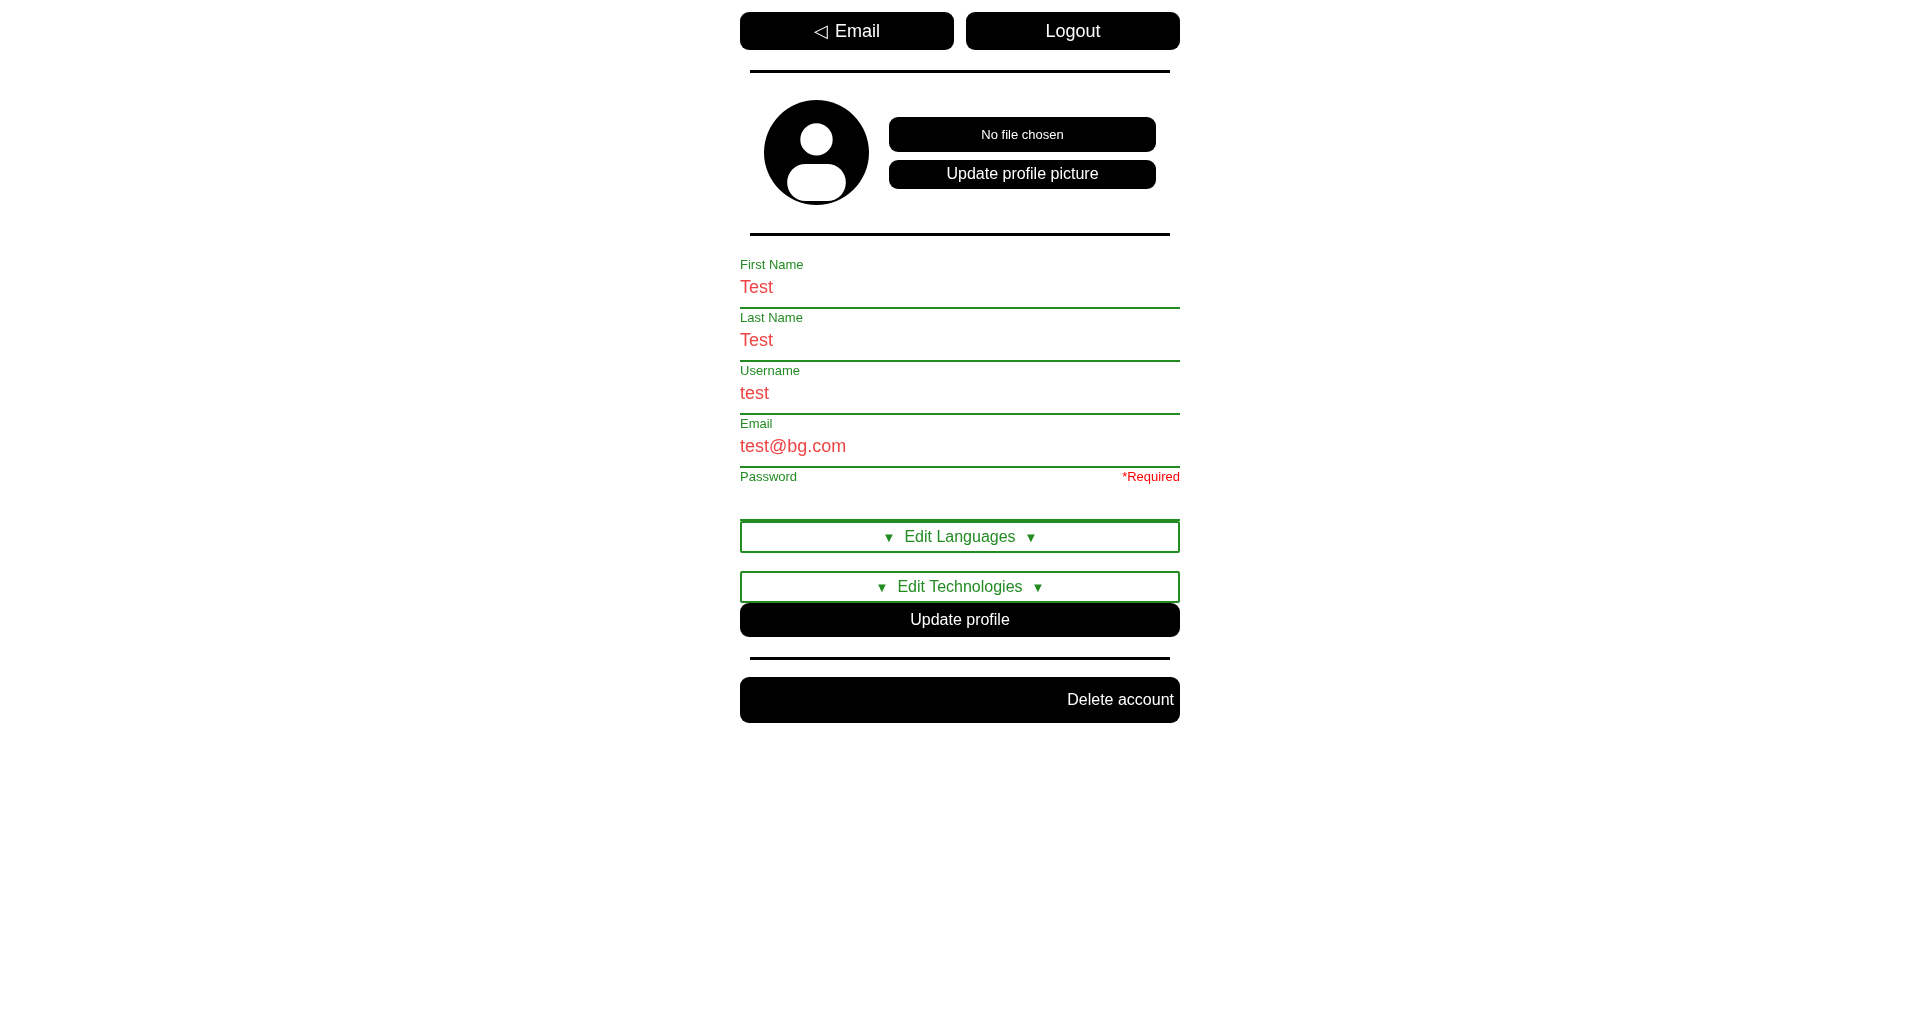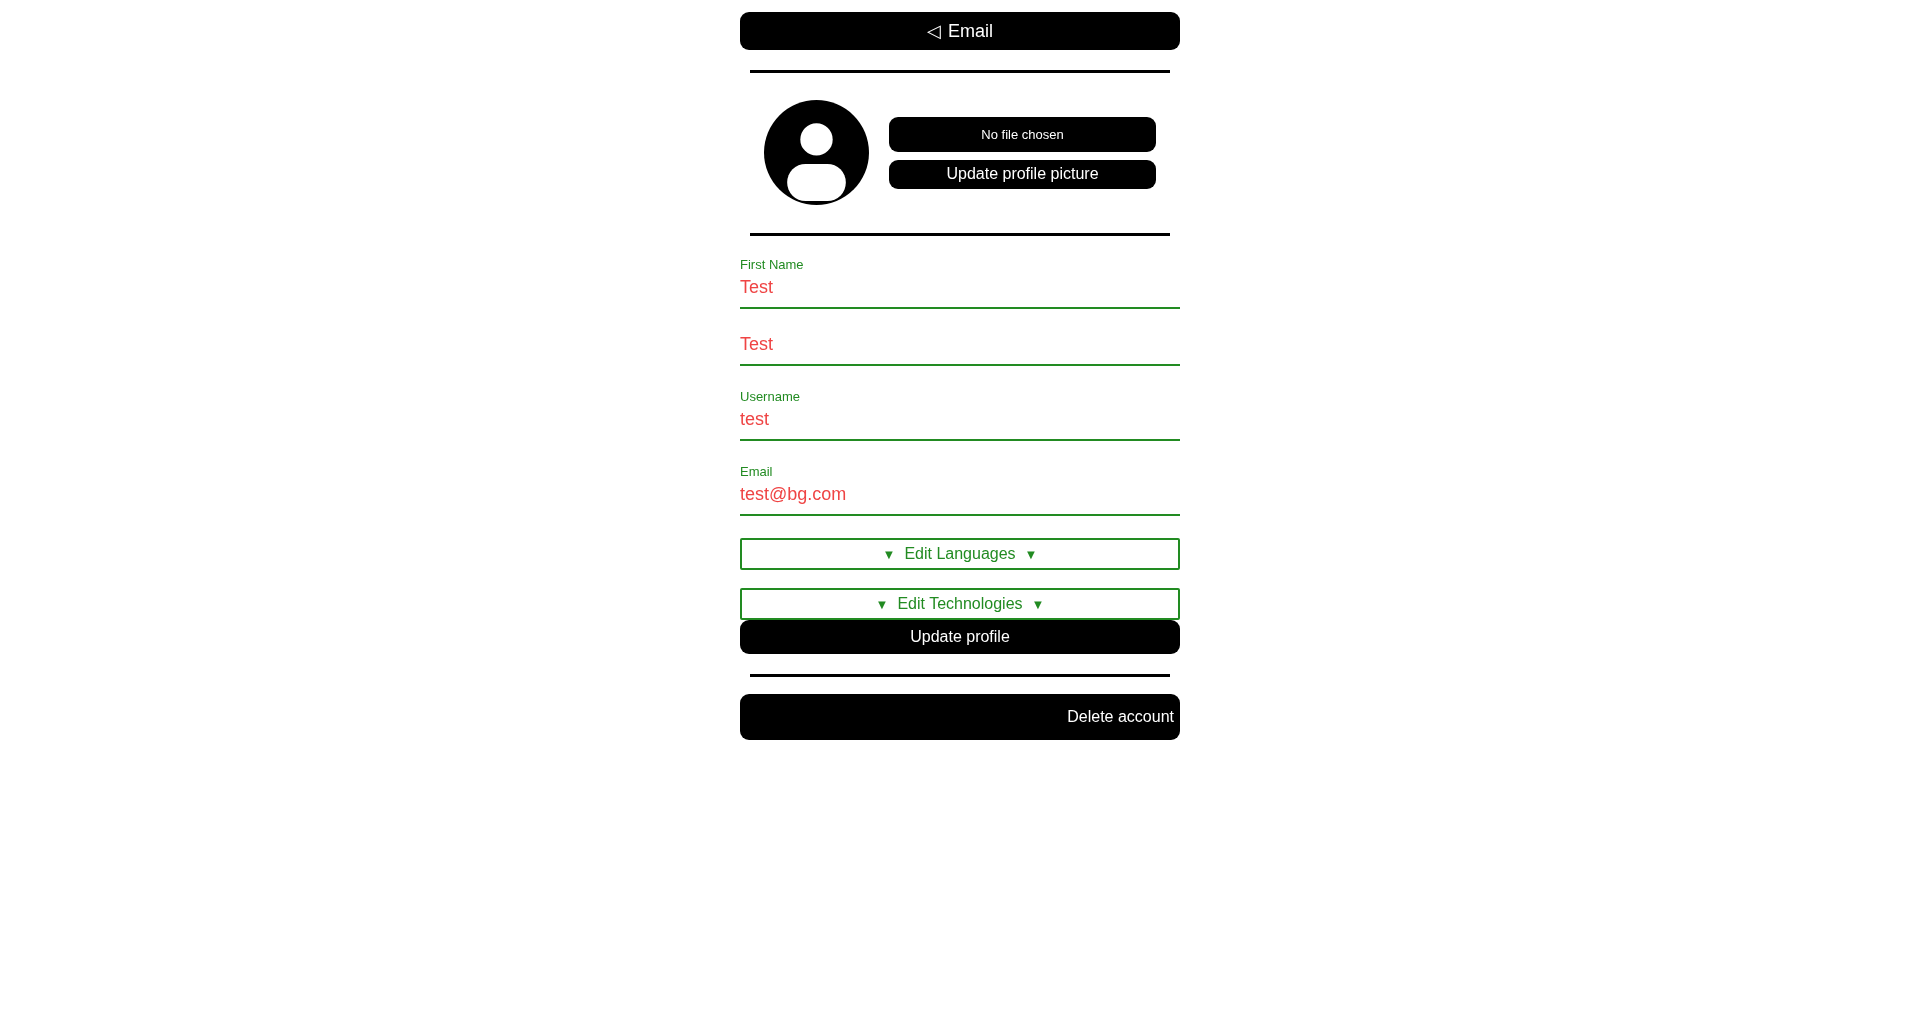--- a/index.html
+++ b/index.html
@@ -30,21 +30,21 @@
 
   
   .picture-row{display:flex;align-items:center;justify-content:center;gap:20px;margin:27px 0 28px 0;}
   .avatar-svg{width:105px;height:105px;display:block;}
   .picture-buttons{display:flex;flex-direction:column;gap:8px;width:267px;}
   .file-btn{height:35px;font-size:13px;}
   .update-pic-btn{height:29px;font-size:16px;}
 
   
   .form-area{margin-top:13px;}
-  .form-group{margin-bottom:22px;}
+  .form-group{}
   .label-row{display:flex;justify-content:space-between;align-items:center;}
   .field-label{color:var(--green);font-size:13px;line-height:18px;display:block;}
   .required{color:var(--red);font-size:13px;line-height:18px;}
   .text-input{
     display:block;width:100%;border:none;border-bottom:2px solid var(--green);
     font-size:18px;padding:3px 0 9px 0;color:#ef4444;background:transparent;outline:none;
     font-family:inherit;
   }
 
   .outline-btn{
@@ -62,20 +62,23 @@
 </style>
 </head>
 <body>
 
 <div class="container">
 
   <div class="top-actions">
     <button class="btn-black">
       <span>◁</span>
       <span>Email</span>
+    </button>
+    <button class="btn-black">
+      <span>Logout</span>
     </button>
   </div>
 
   <hr class="divider">
 
   <div class="picture-row">
     <svg class="avatar-svg" viewBox="0 0 24 24" aria-hidden="true">
       <defs>
           <clipPath id="avclip">
             <circle cx="12" cy="12" r="12"></circle>
@@ -100,33 +103,41 @@
   <hr class="divider">
 
   <div class="form-area">
 
     <div class="form-group">
       <label class="field-label">First Name</label>
       <input class="text-input" type="text" value="Test" style="">
     </div>
 
     <div class="form-group">
+      <label class="field-label">Last Name</label>
       <input class="text-input" type="text" value="Test" style="">
     </div>
 
     <div class="form-group">
       <label class="field-label">Username</label>
       <input class="text-input" type="text" value="test" style="">
     </div>
 
     <div class="form-group">
       <label class="field-label">Email</label>
       <input class="text-input" type="text" value="test@bg.com" style="">
     </div>
 
+    <div class="form-group">
+      <div class="label-row">
+        <label class="field-label">Password</label>
+        <span class="required">*Required</span>
+      </div>
+      <input class="text-input" type="password" value="" style="">
+    </div>
 
     <button class="outline-btn edit-languages">
       <span class="caret">▼</span>
       <span>Edit Languages</span>
       <span class="caret">▼</span>
     </button>
 
     <button class="outline-btn edit-technologies">
       <span class="caret">▼</span>
       <span>Edit Technologies</span>

